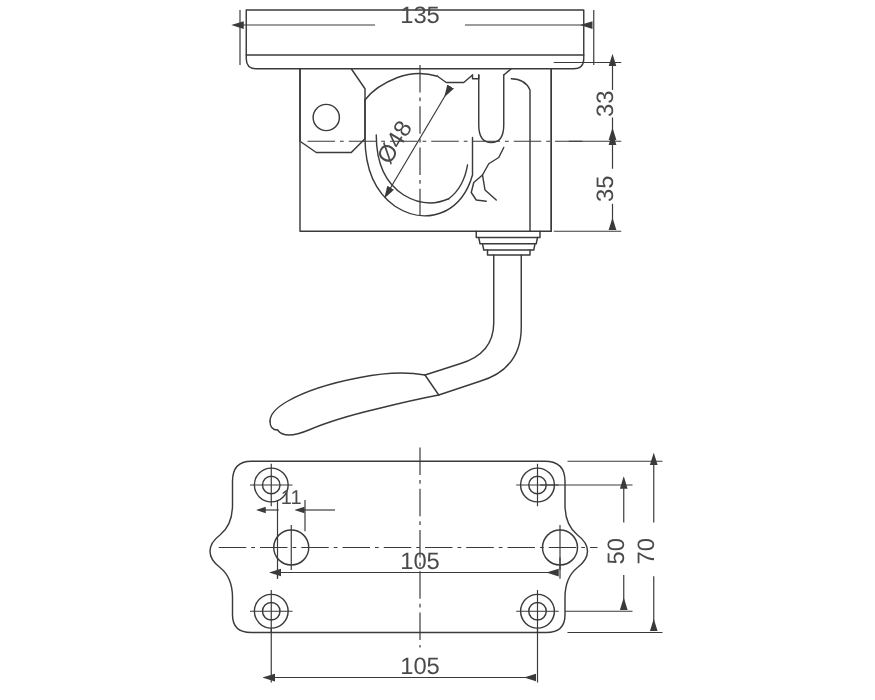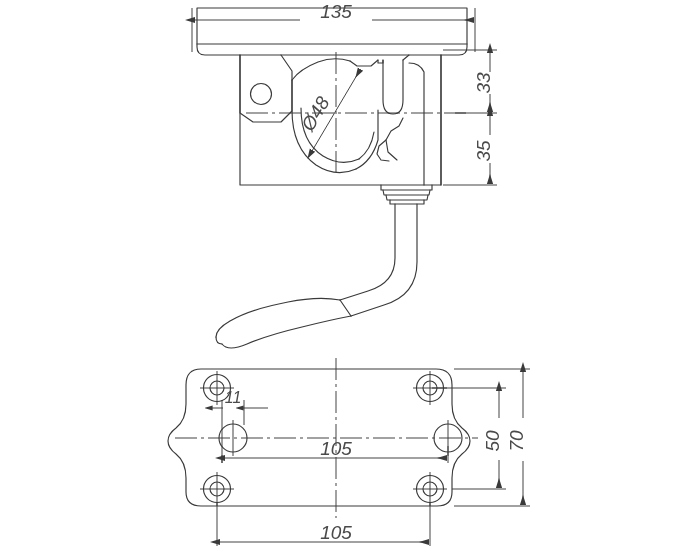--- a/index.html
+++ b/index.html
@@ -1,18 +1,18 @@
 <!DOCTYPE html>
 <html><head>
 <meta charset="utf-8">
 <style>
   html,body{margin:0;padding:0;background:#ffffff;}
   body{width:700px;height:560px;overflow:hidden;
        font-family:"Liberation Sans",sans-serif;}
-  #sheet{position:relative;width:588px;height:560px;background:#fff;font-style:italic;}
+  #sheet{position:relative;width:588px;height:560px;background:#fff;}
   svg{display:block;}
   .dimtext{font-family:"Liberation Sans",sans-serif;font-size:19px;fill:#4a4a4a;}
   .dimtext-sm{font-family:"Liberation Sans",sans-serif;font-size:16px;fill:#4a4a4a;}
 </style>
 </head>
 <body>
 
 <div id="sheet">
 <svg width="700" height="560" viewBox="0 0 700 560">
 

